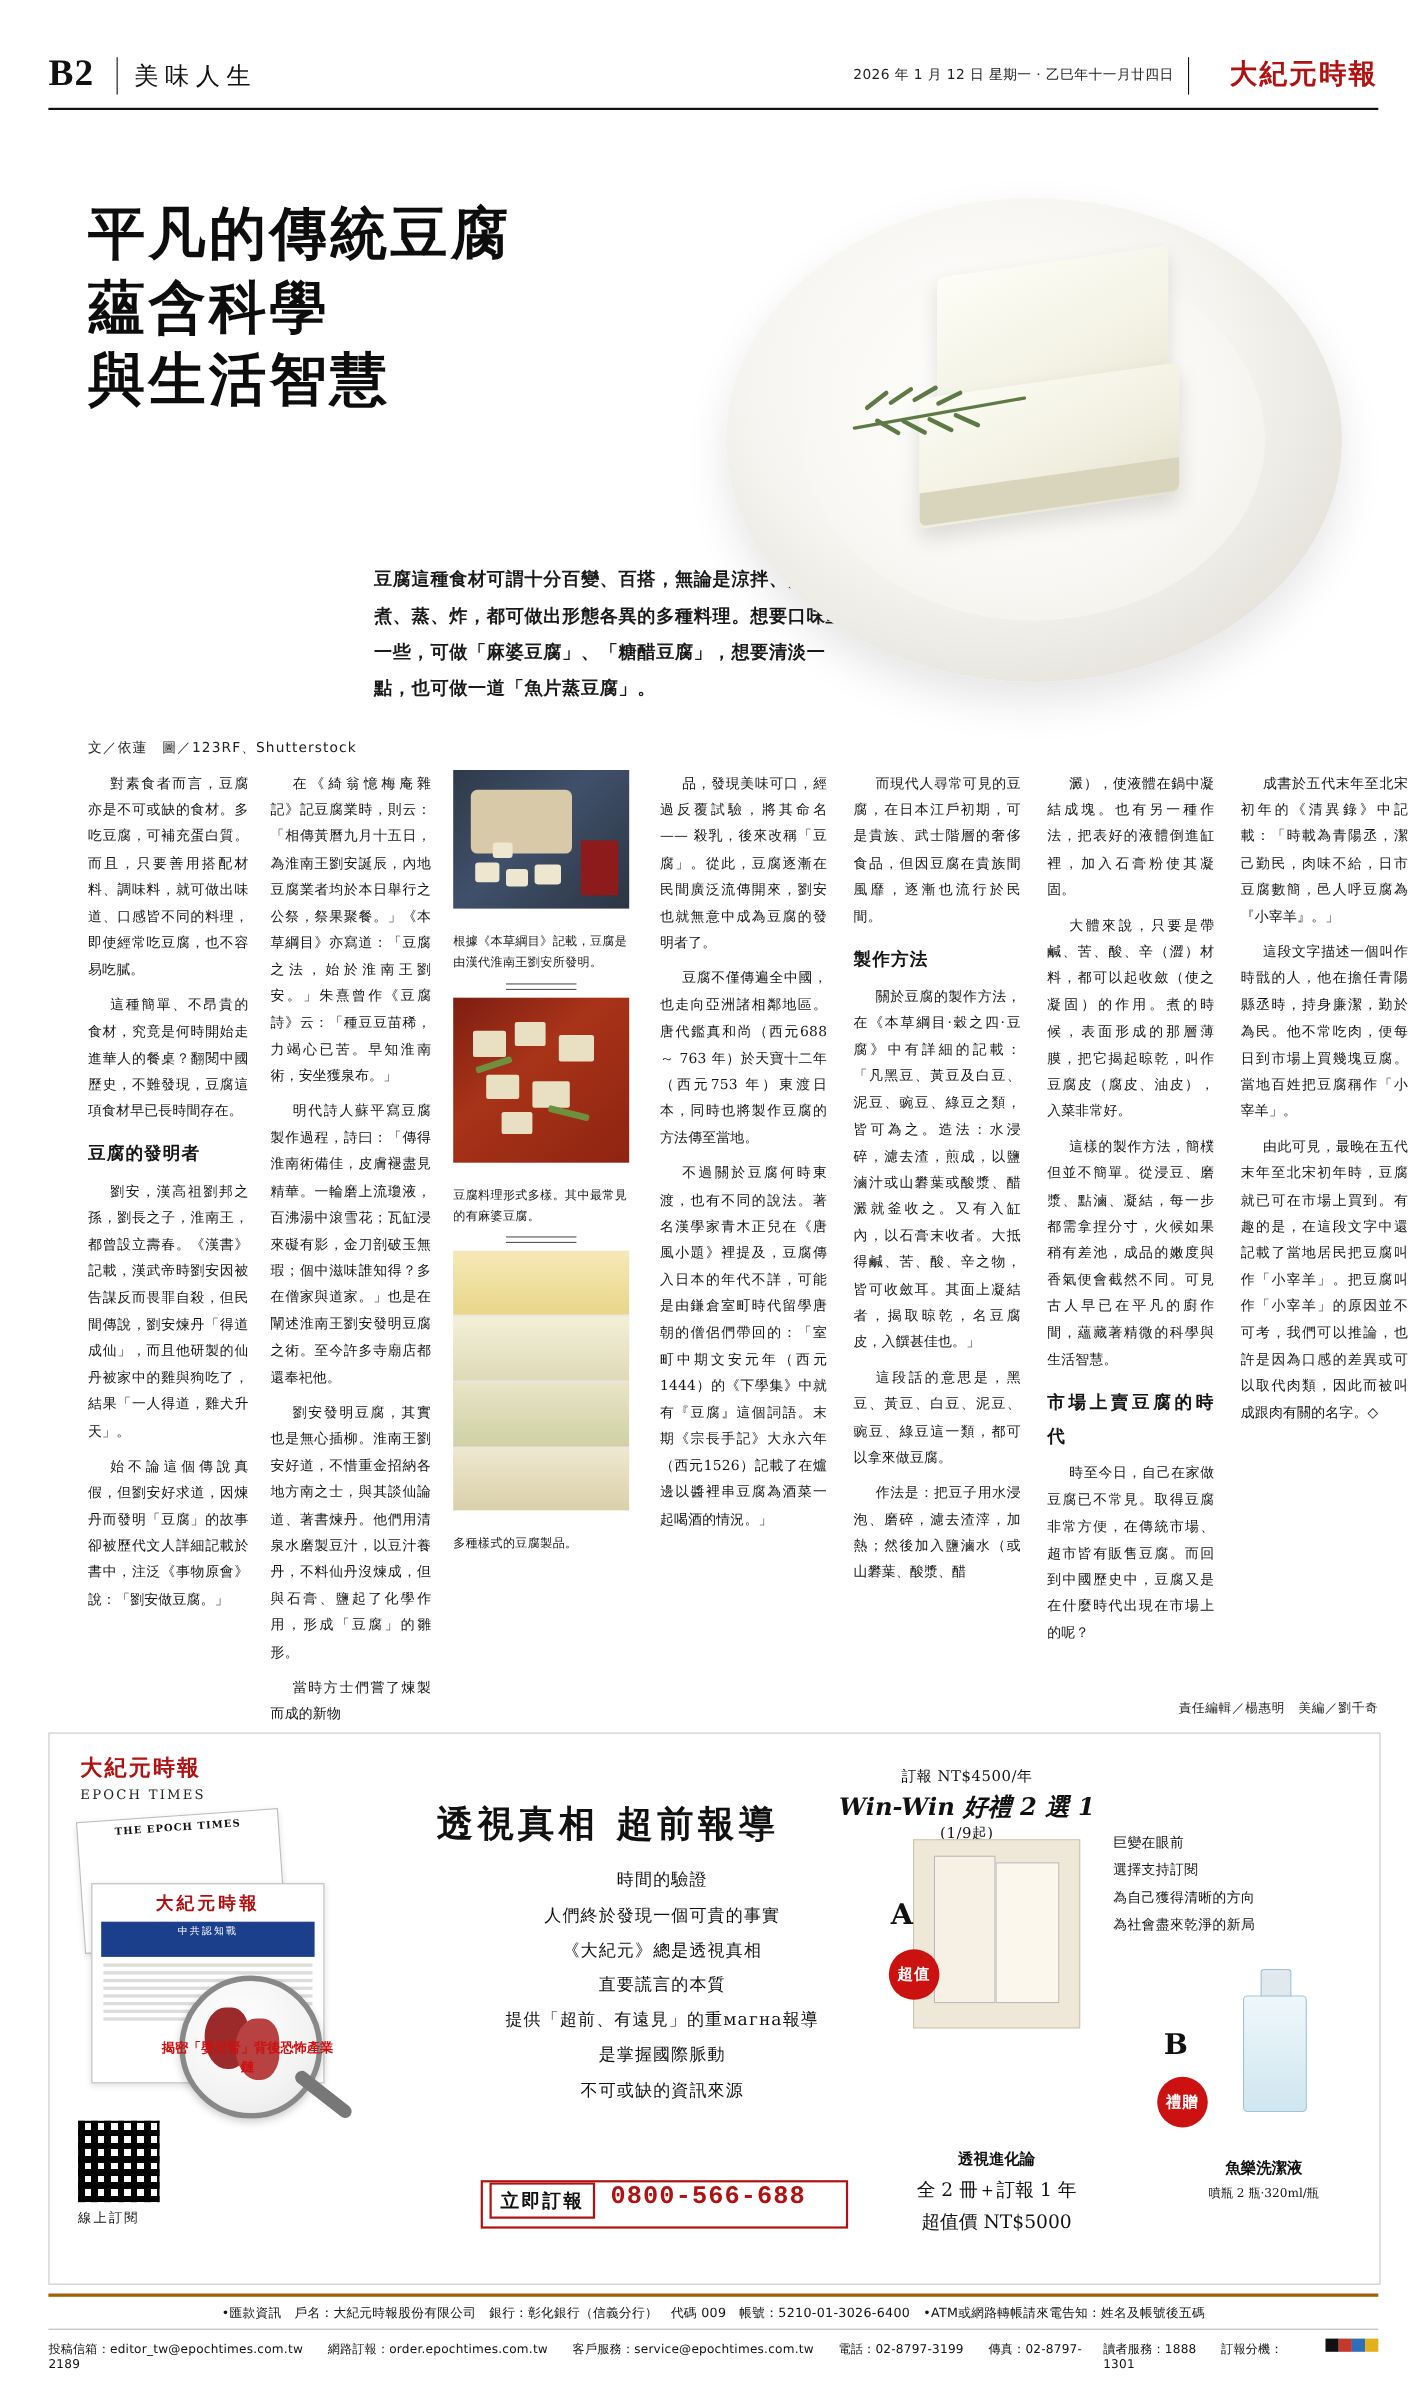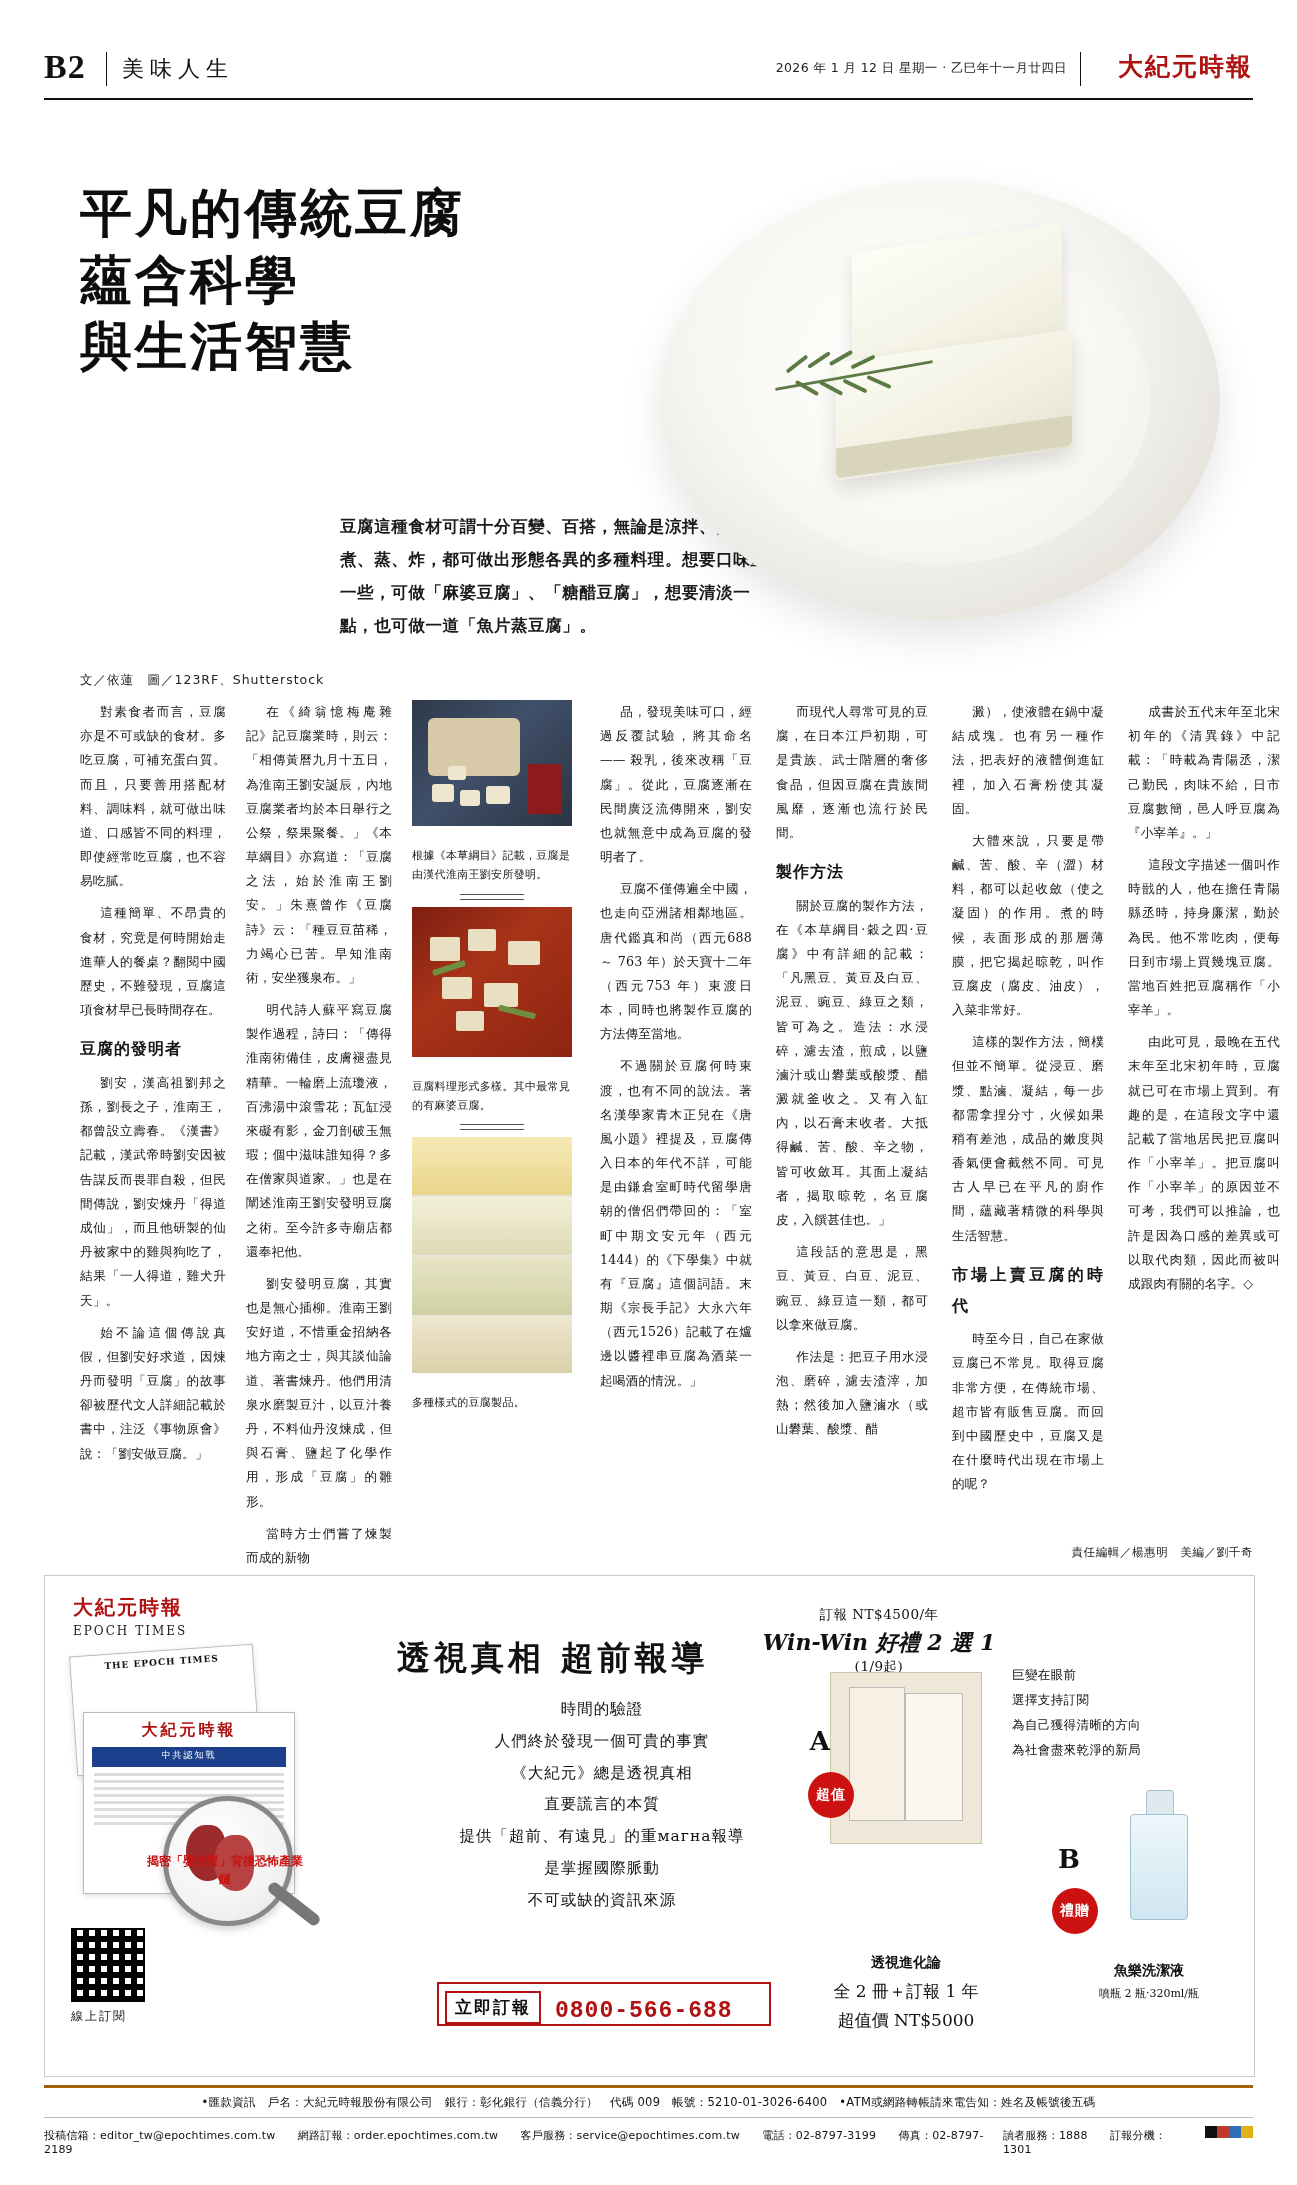--- a/index.html
+++ b/index.html
@@ -79,37 +79,37 @@
   .ad{position:absolute;left:44px;top:1575px;width:1209px;height:500px;border:1px solid #c9c9c9;background:#fff;}
   .ad-brand{position:absolute;left:28px;top:18px;}
   .ad-brand .cn{font-size:20px;font-weight:bold;color:#b01111;letter-spacing:2px;font-family:"DejaVu Serif",serif;}
   .ad-brand .en{font-size:12px;letter-spacing:2px;color:#222;margin-top:3px;font-family:"DejaVu Serif",serif;}
   .papers{position:absolute;left:22px;top:70px;width:270px;height:270px;}
   .pp{position:absolute;background:#fff;border:1px solid #bbb;box-shadow:0 2px 6px rgba(0,0,0,.12);}
   .pp1{left:6px;top:4px;width:182px;height:118px;transform:rotate(-4deg);}
   .pp1 .ttl{font-size:9px;font-weight:bold;text-align:center;margin-top:6px;letter-spacing:1px;font-family:"DejaVu Serif",serif;}
   .pp2{left:16px;top:66px;width:210px;height:180px;}
   .pp2 .ttl{font-size:16px;font-weight:bold;color:#b01111;text-align:center;margin-top:7px;letter-spacing:3px;font-family:"DejaVu Serif",serif;}
-  .pp2 .band{margin:6px 8px 0 8px;height:20px;background:#1b3f8b;}
+  .pp2 .band{margin:6px 8px 0 8px;height:32px;background:#1b3f8b;}
   .pp2 .band span{color:#fff;font-size:9px;line-height:16px;display:block;text-align:center;letter-spacing:2px;}
   .pp2 .lines{margin:6px 10px;}
   .pp2 .lines i{display:block;height:3px;background:#ddd;margin-bottom:4px;}
   .organ{position:absolute;left:96px;top:150px;width:120px;height:120px;border-radius:50%;background:radial-gradient(circle at 40% 35%,#fff 0%,#f3f3f3 60%,#e4e4e4 100%);border:5px solid #888;box-shadow:0 3px 8px rgba(0,0,0,.2);overflow:hidden;}
   .organ .kid{position:absolute;left:18px;top:24px;width:40px;height:56px;background:#9c2a2a;border-radius:50% 40% 45% 55%;}
   .organ .kid2{left:46px;top:34px;background:#b84141;}
   .mag-handle{position:absolute;left:196px;top:252px;width:62px;height:12px;background:#777;transform:rotate(38deg);border-radius:6px;}
   .redcap{position:absolute;left:100px;top:276px;width:160px;font-size:12px;font-weight:bold;color:#c11;line-height:1.5;text-align:center;font-family:"DejaVu Serif",serif;}
   .qr{position:absolute;left:26px;top:352px;width:74px;height:74px;background:
       repeating-linear-gradient(0deg,#000 0 6px,#fff 6px 12px),
       repeating-linear-gradient(90deg,#000 0 6px,transparent 6px 12px);background-blend-mode:multiply;}
   .qrlabel{position:absolute;left:26px;top:432px;font-size:12px;letter-spacing:2px;font-family:"DejaVu Serif",serif;}
 
   .ad-head{position:absolute;left:352px;top:60px;font-size:33px;font-weight:bold;letter-spacing:4px;font-family:"DejaVu Serif",serif;}
   .ad-lines{position:absolute;left:392px;top:118px;width:330px;text-align:center;font-size:15.5px;line-height:2.05;letter-spacing:1px;font-family:"DejaVu Serif",serif;}
-  .ad-cta{position:absolute;left:392px;top:406px;width:330px;height:40px;border:2px solid #b01111;display:flex;align-items:flex-end;}
+  .ad-cta{position:absolute;left:392px;top:406px;width:330px;height:40px;border:2px solid #b01111;display:flex;align-items:flex-start;}
   .ad-cta .b{background:#fff;border:2px solid #b01111;color:#111;font-size:17px;font-weight:bold;letter-spacing:2px;padding:3px 8px;margin-left:6px;font-family:"DejaVu Serif",serif;}
   .ad-cta .n{color:#b01111;font-size:23px;font-weight:bold;letter-spacing:1px;margin-left:14px;font-family:Liberation Mono, monospace;}
 
   .ad-price{position:absolute;right:250px;top:30px;width:250px;text-align:center;}
   .ad-price .p1{font-size:13.5px;letter-spacing:0.5px;font-family:"DejaVu Serif",serif;}
   .ad-price .p2{font-size:22px;font-weight:bold;font-style:italic;margin-top:4px;font-family:"DejaVu Serif",serif;}
   .ad-right{position:absolute;right:24px;top:86px;width:218px;font-size:12.5px;line-height:2.0;letter-spacing:0.4px;font-family:"DejaVu Serif",serif;}
 
   .prodA{position:absolute;right:272px;top:96px;width:150px;height:170px;background:#efe7d7;border:1px solid #cfc5ad;}
   .prodA .bk{position:absolute;left:18px;top:14px;width:54px;height:132px;background:#f6f1e4;border:1px solid #bbb;}

